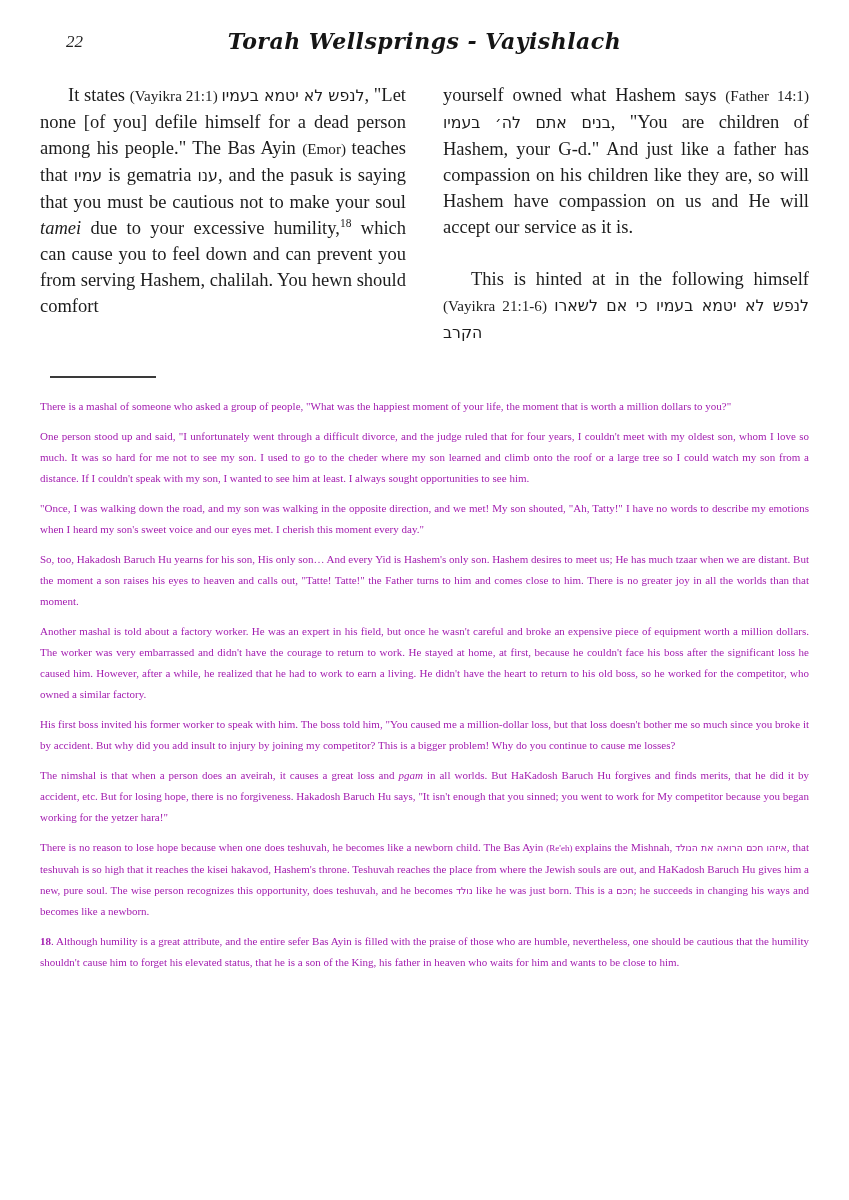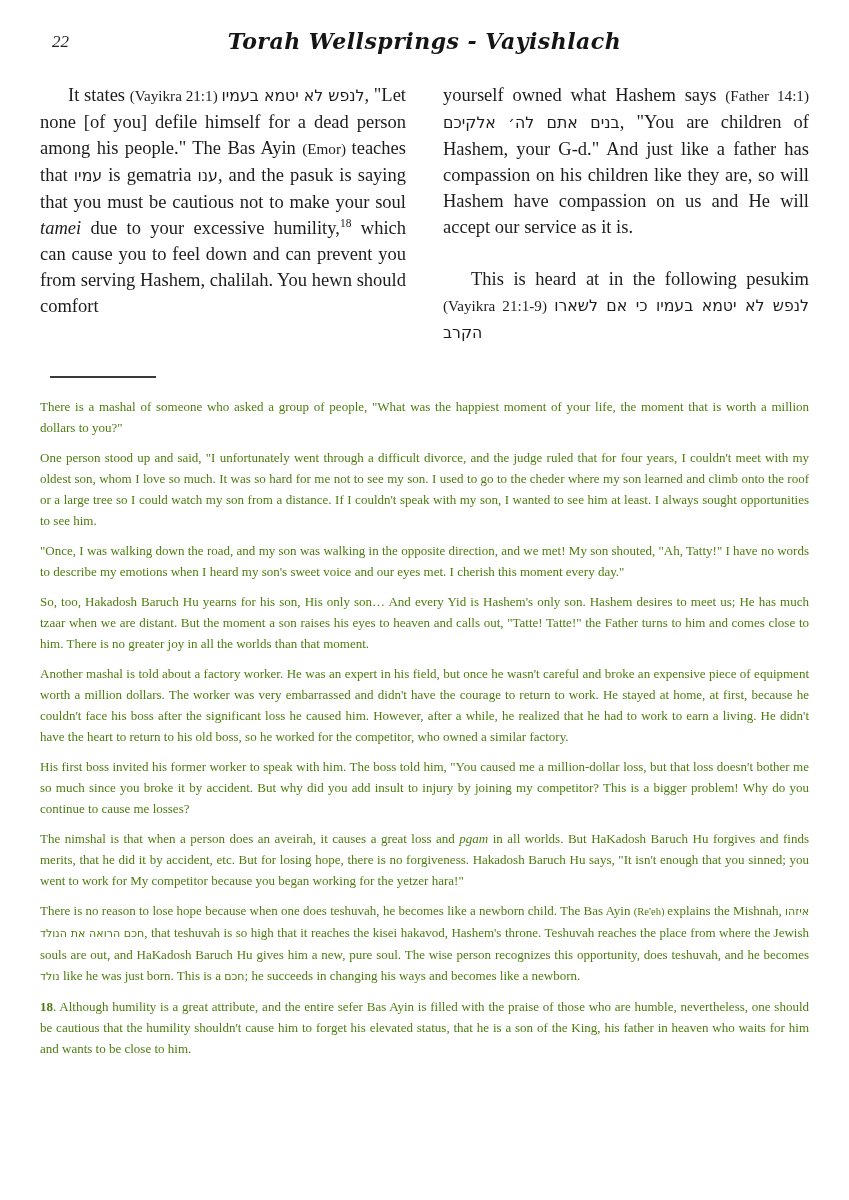--- a/index.html
+++ b/index.html
@@ -8,21 +8,21 @@
     background: #ffffff;
     color: #1b1b1b;
     font-family: "Liberation Serif", "DejaVu Serif", serif;
     overflow: hidden;
   }
   .page { padding: 28px 40px 0 40px; }
 
   
   .page-header { position: relative; height: 30px; margin-bottom: 24px; }
   .page-number {
-    position: absolute; left: 12px; top: 4px;
+    position: absolute; left: 26px; top: 4px;
     font-style: italic; font-size: 17px; color: #222;
   }
   .page-title {
     margin: 0; text-align: center;
     font-size: 22px; font-weight: 600; font-style: italic;
     letter-spacing: 0.5px; color: #151515;
     font-family: "DejaVu Serif", serif;
   }
 
   
@@ -40,23 +40,23 @@
   
   .footnote-rule {
     width: 106px; height: 0;
     border-top: 2px solid #3a3a3a;
     margin: 30px 0 18px 10px;
   }
 
   
   .footnotes p {
     margin: 0 0 9px 0;
-    font-size: 13px; line-height: 21px;
+    font-size: 11px; line-height: 21px;
     text-align: justify;
-    color: #4d7c0f;
+    color: #a21caf;
   }
 
   
   .seg-plain { }
   .seg-ref { font-size: 0.82em; }
   .seg-heb { font-family: "DejaVu Sans", sans-serif; font-size: 0.85em; }
   .seg-it { font-style: italic; }
   .seg-b { font-weight: bold; }
   .seg-sup { vertical-align: super; font-size: 0.62em; line-height: 0; }
 </style>
@@ -68,22 +68,22 @@
   <header class="page-header">
     <span class="page-number">22</span>
     <h1 class="page-title">Torah Wellsprings - Vayishlach</h1>
   </header>
 
   <section class="columns">
     <div class="col">
       <p class="indent"><span class="seg-plain">It states </span><span class="seg-ref">(Vayikra 21:1) </span><span class="seg-heb">לנפש לא יטמא בעמיו</span><span class="seg-plain">, "Let none [of you] defile himself for a dead person among his people." The Bas Ayin </span><span class="seg-ref">(Emor) </span><span class="seg-plain">teaches that </span><span class="seg-heb">עמיו</span><span class="seg-plain"> is gematria </span><span class="seg-heb">ענו</span><span class="seg-plain">, and the pasuk is saying that you must be cautious not to make your soul </span><span class="seg-it">tamei</span><span class="seg-plain"> due to your excessive humility,</span><span class="seg-sup">18</span><span class="seg-plain"> which can cause you to feel down and can prevent you from serving Hashem, chalilah. You hewn should comfort</span></p>
     </div>
     <div class="col">
-      <p><span class="seg-plain">yourself owned what Hashem says </span><span class="seg-ref">(Father 14:1) </span><span class="seg-heb">בנים אתם לה׳ אלקיכם</span><span class="seg-plain">, "You are children of Hashem, your G-d." And just like a father has compassion on his children like they are, so will Hashem have compassion on us and He will accept our service as it is.</span></p>
-      <p class="indent mt"><span class="seg-plain">This is heard at in the following pesukim </span><span class="seg-ref">(Vayikra 21:1-9) </span><span class="seg-heb">לנפש לא יטמא בעמיו כי אם לשארו הקרב</span></p>
+      <p><span class="seg-plain">yourself owned what Hashem says </span><span class="seg-ref">(Father 14:1) </span><span class="seg-heb">בנים אתם לה׳ בעמיו</span><span class="seg-plain">, "You are children of Hashem, your G-d." And just like a father has compassion on his children like they are, so will Hashem have compassion on us and He will accept our service as it is.</span></p>
+      <p class="indent mt"><span class="seg-plain">This is hinted at in the following himself </span><span class="seg-ref">(Vayikra 21:1-6) </span><span class="seg-heb">לנפש לא יטמא בעמיו כי אם לשארו הקרב</span></p>
     </div>
   </section>
 
   <div class="footnote-rule"></div>
 
   <section class="footnotes">
     <p><span class="seg-plain">There is a mashal of someone who asked a group of people, "What was the happiest moment of your life, the moment that is worth a million dollars to you?"</span></p>
     <p><span class="seg-plain">One person stood up and said, "I unfortunately went through a difficult divorce, and the judge ruled that for four years, I couldn't meet with my oldest son, whom I love so much. It was so hard for me not to see my son. I used to go to the cheder where my son learned and climb onto the roof or a large tree so I could watch my son from a distance. If I couldn't speak with my son, I wanted to see him at least. I always sought opportunities to see him.</span></p>
     <p><span class="seg-plain">"Once, I was walking down the road, and my son was walking in the opposite direction, and we met! My son shouted, "Ah, Tatty!" I have no words to describe my emotions when I heard my son's sweet voice and our eyes met. I cherish this moment every day."</span></p>
     <p><span class="seg-plain">So, too, Hakadosh Baruch Hu yearns for his son, His only son… And every Yid is Hashem's only son. Hashem desires to meet us; He has much tzaar when we are distant. But the moment a son raises his eyes to heaven and calls out, "Tatte! Tatte!" the Father turns to him and comes close to him. There is no greater joy in all the worlds than that moment.</span></p>

